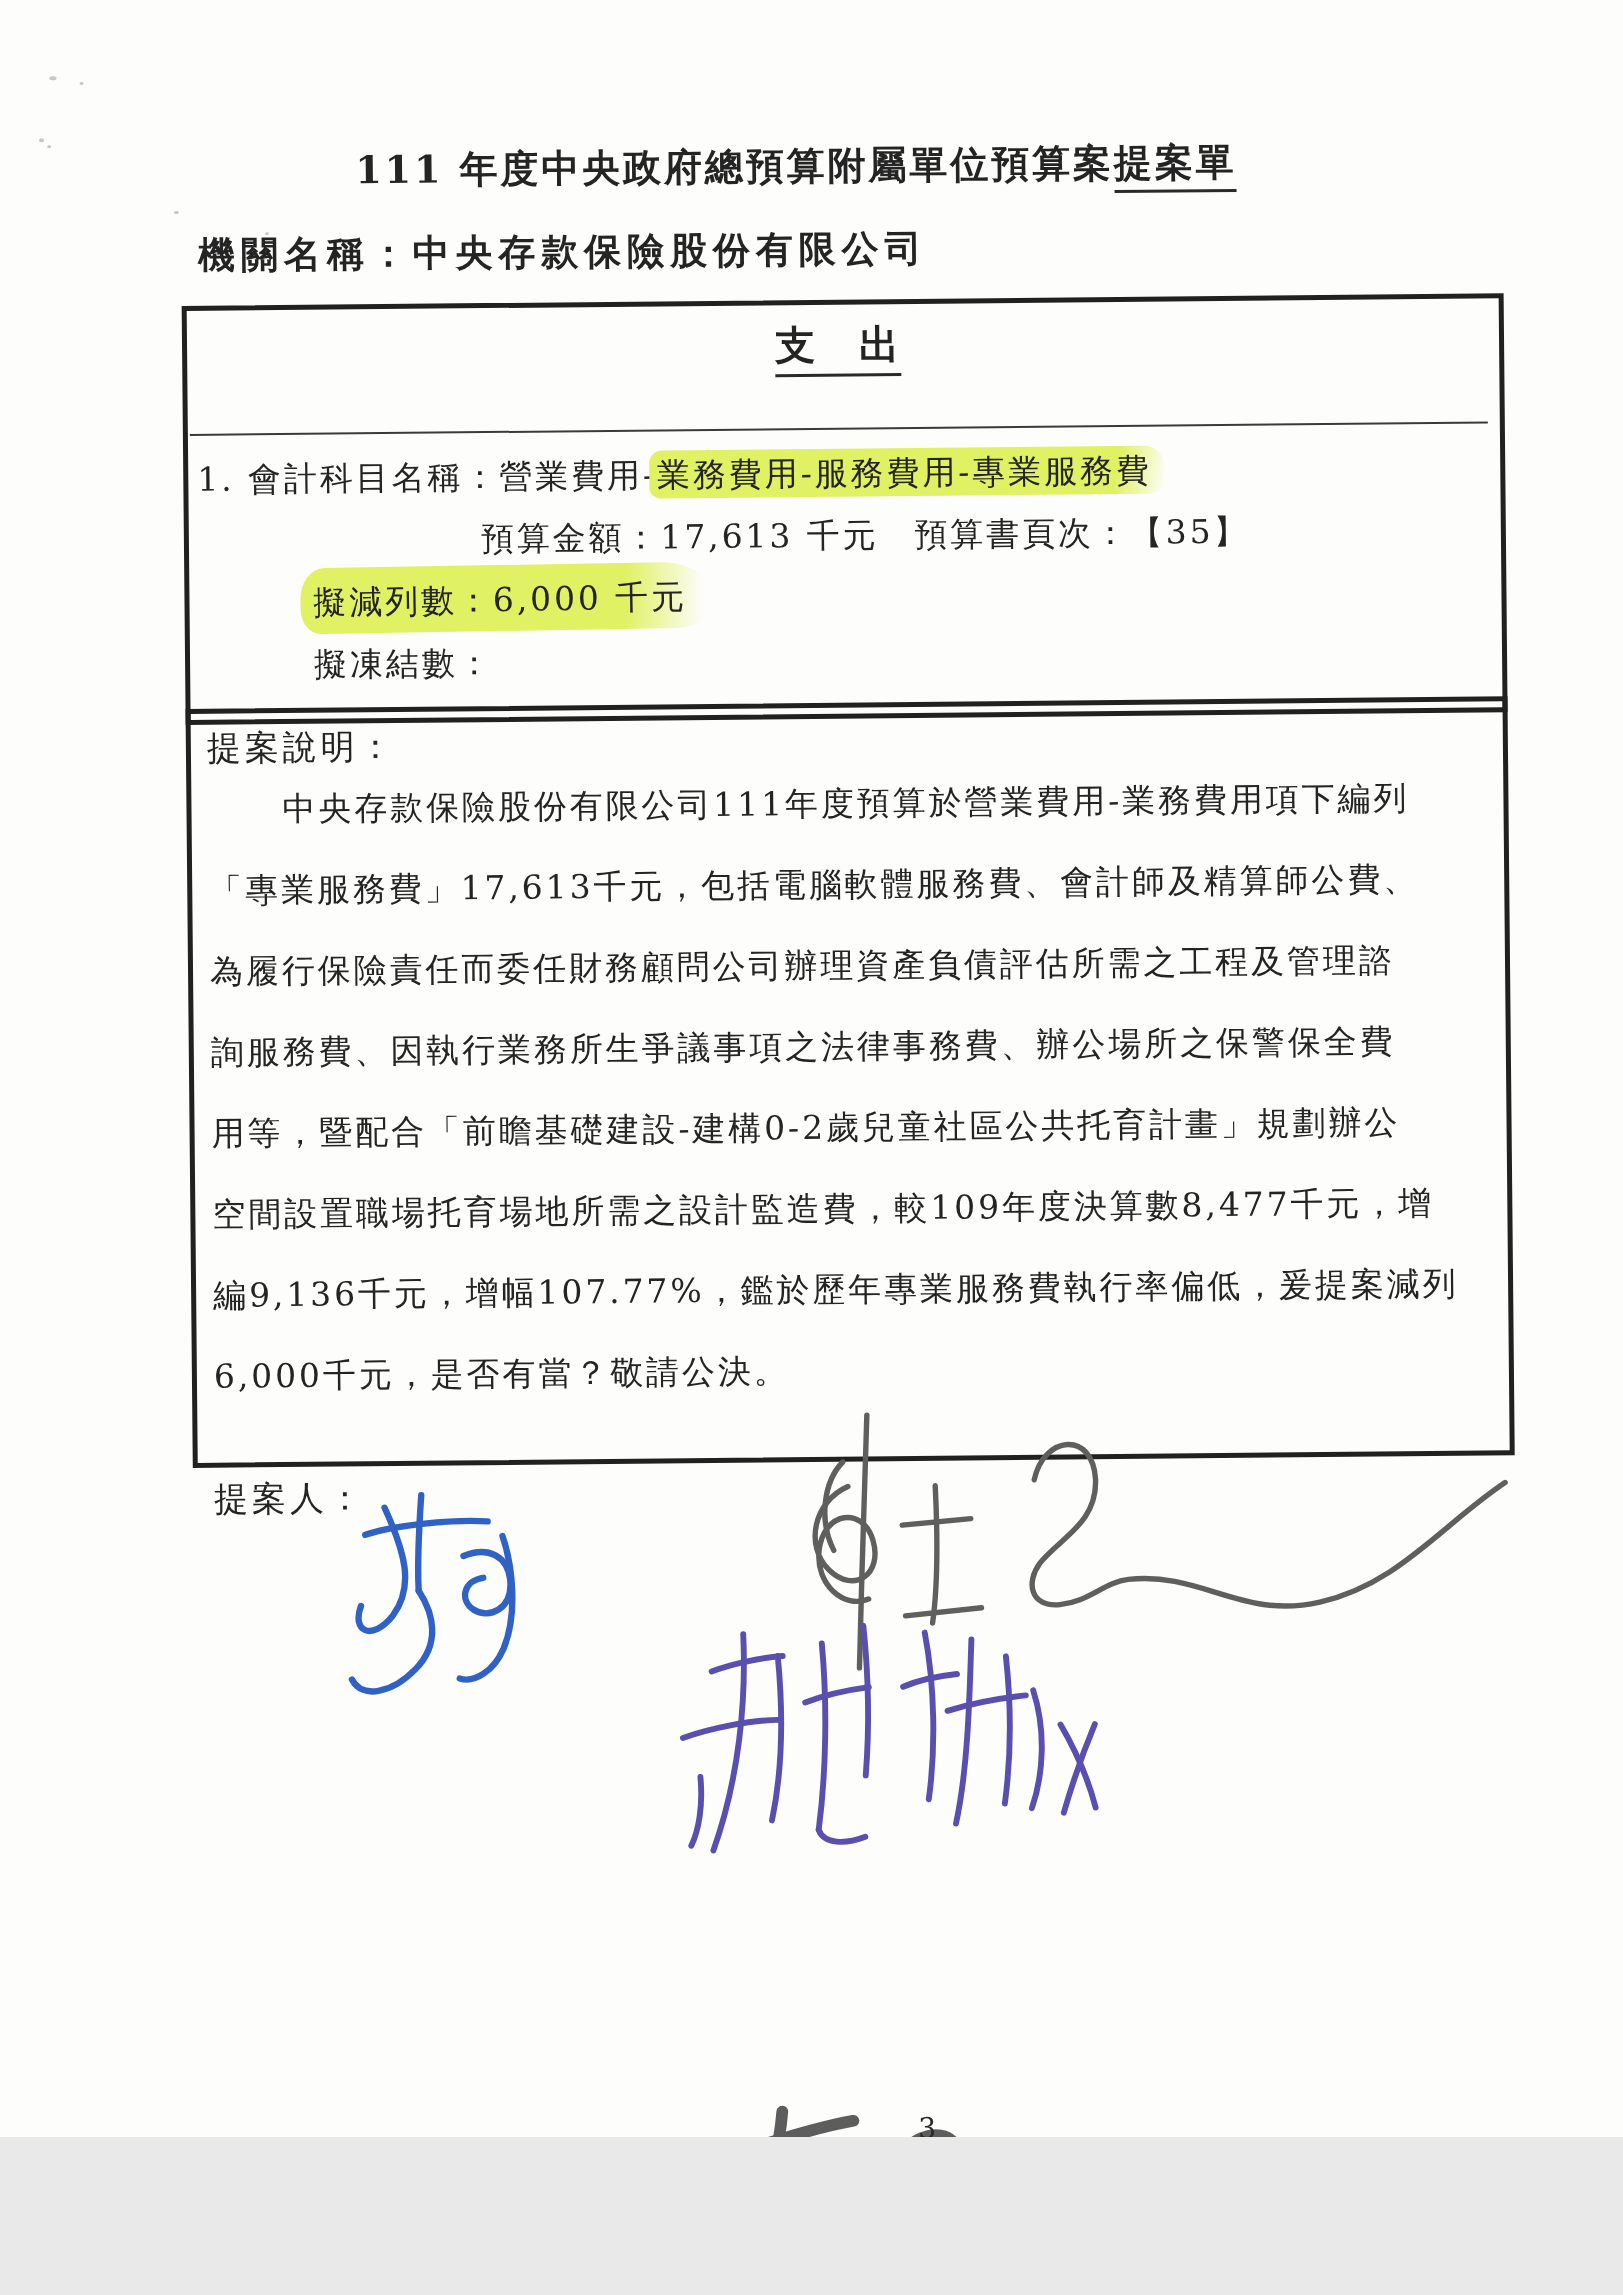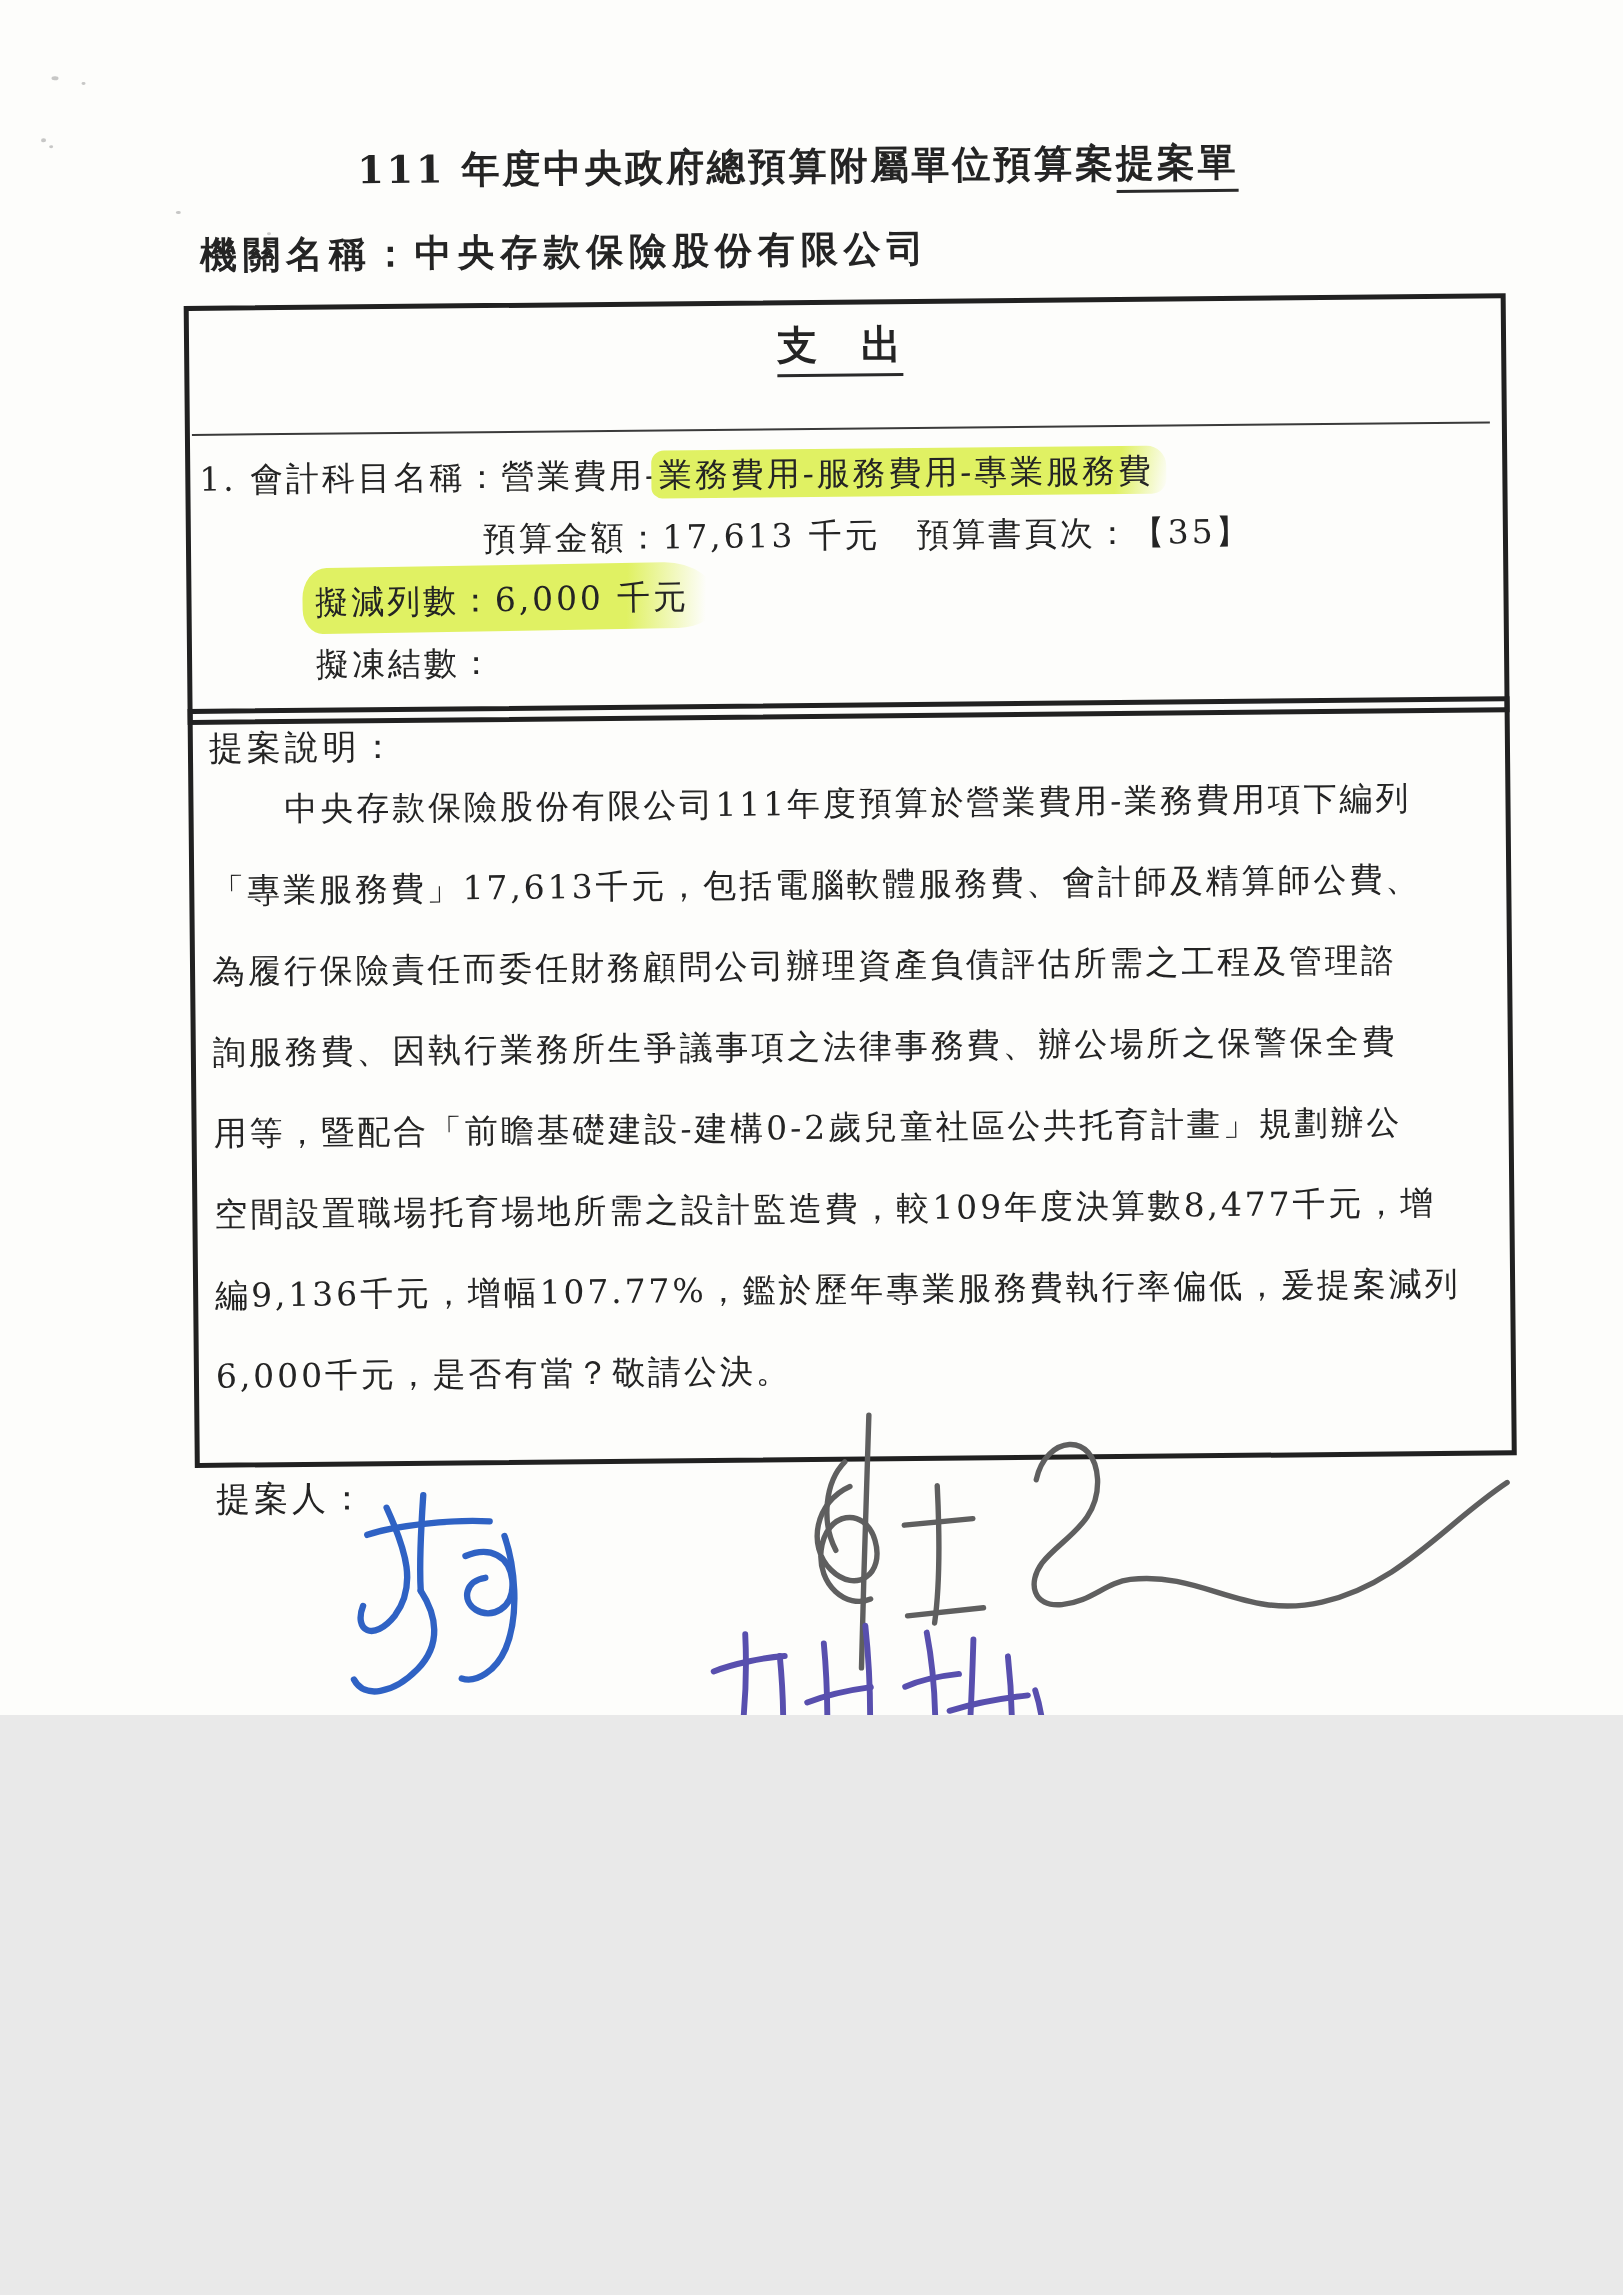--- a/index.html
+++ b/index.html
@@ -1,18 +1,18 @@
 <!DOCTYPE html>
 <html lang="zh-Hant" style="--highlight: #e0f163; --signature-blue: #2f62c4; --signature-gray: #5f5f5f; --signature-purple: #584fae; --footer-gray: #5d5d5d; --corner-blue: #3f6fd1;font-size:7.8px"><head>
 <meta charset="utf-8">
 <style>
   html,body{margin:0;padding:0;background:#e9e9e9;}
   #page{
     position:relative;
-    width:1624px;height:1715px;
+    width:1624px;height:2137px;
     background:#fdfdfb;
     overflow:hidden;
     font-family:"DejaVu Serif","Liberation Serif",serif;
     color:#242424;
   }
   #sheet{
     position:absolute;inset:0;
     transform:rotate(-0.55deg);
     transform-origin:50% 50%;
   }

